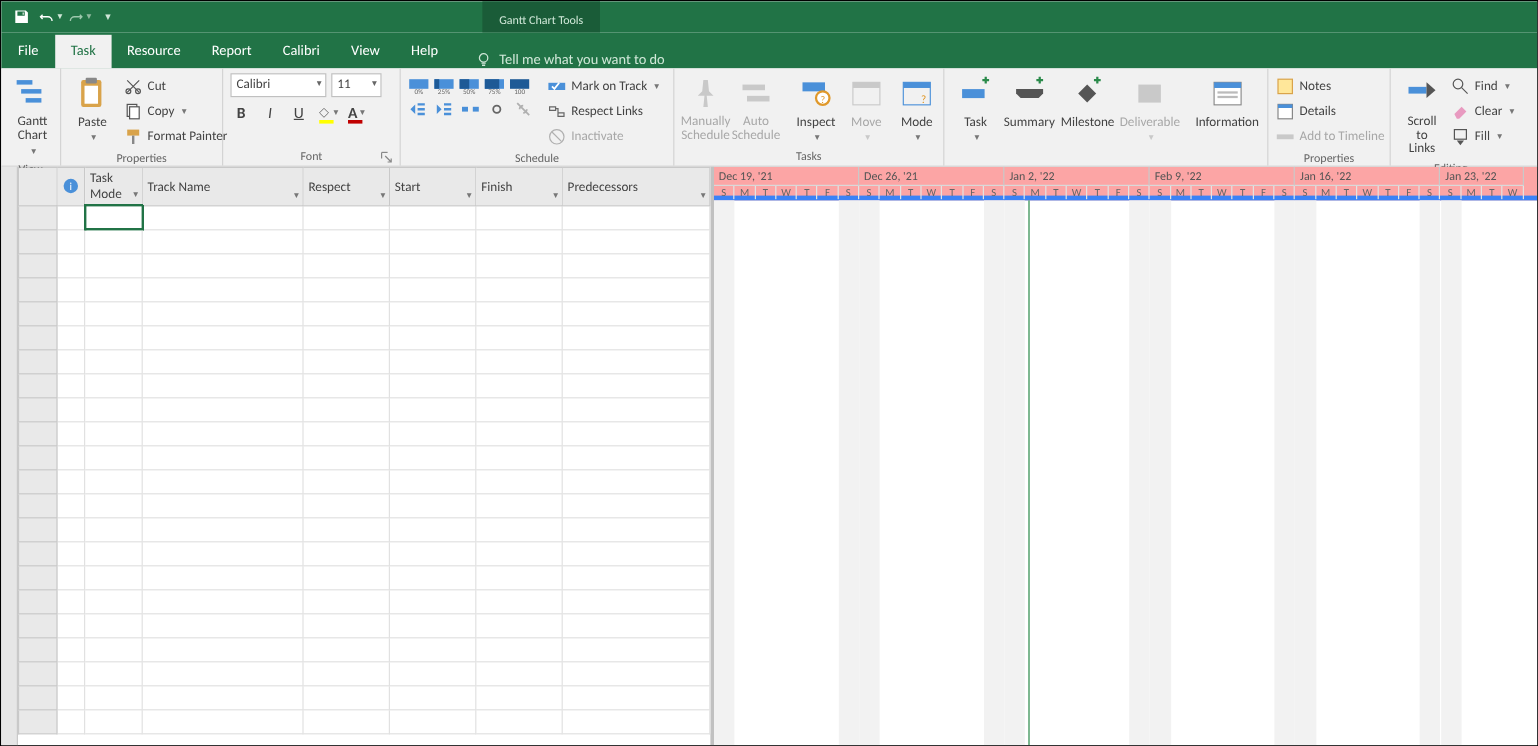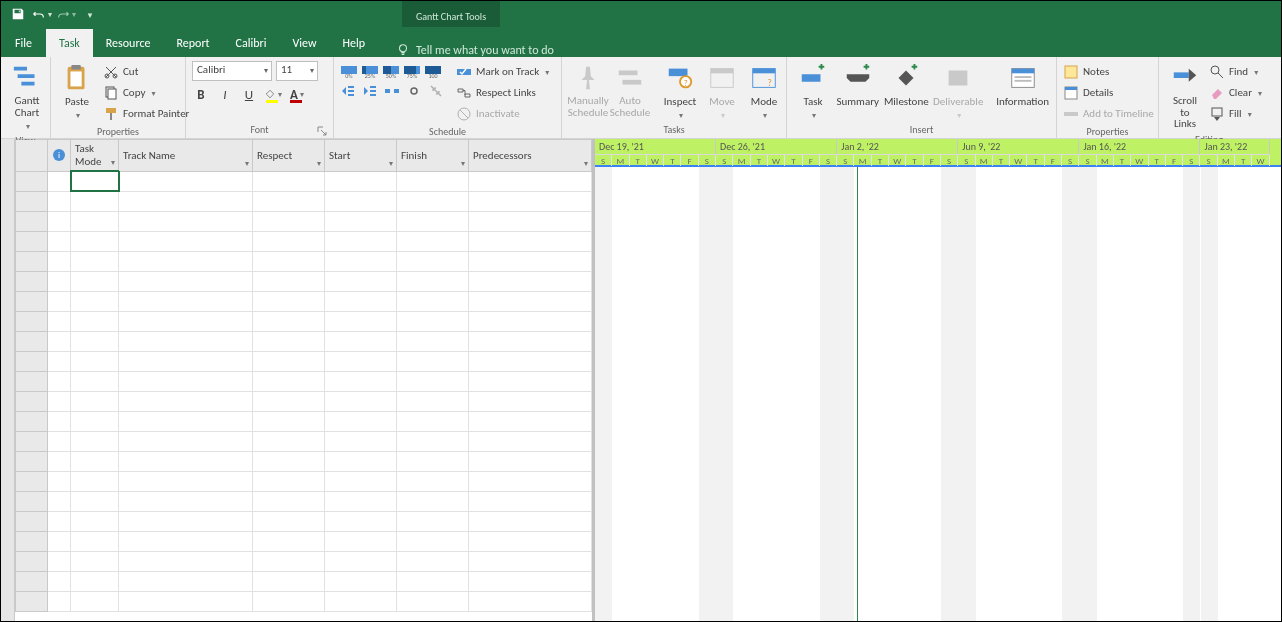--- a/index.html
+++ b/index.html
@@ -50,21 +50,21 @@
 .sheet { flex:0 0 580px; border-right:3px solid #c1c1c1; overflow:hidden; }
 .sheet table { border-collapse:collapse; width:100%; }
 .sheet th { background:#e9e9e9; border:1px solid #c9c9c9; font-weight:normal; font-size:11px; color:#444; text-align:left; padding:2px 4px; height:28px; position:relative; cursor:pointer; }
 .sheet th .dd { position:absolute; right:3px; bottom:3px; font-size:8px; color:#777; }
 .sheet td { border:1px solid #e1e1e1; height:20px; background:#fff; }
 .sheet td.rowhdr { background:#e9e9e9; border:1px solid #c9c9c9; width:32px; }
 .sheet tr:first-child th:first-child { width:32px; }
 .selected-cell { border:2px solid #217346 !important; }
 
 .timeline { flex:1; overflow:hidden; position:relative; }
-.tl-head { height:28px; border-bottom:2px solid #3b82f6; background:#bef264; display:flex; flex-direction:column; }
+.tl-head { height:28px; border-bottom:4px solid #3b82f6; background:#fca5a5; display:flex; flex-direction:column; }
 .tl-weeks { flex:1; display:flex; }
 .tl-week { border-right:1px solid #c9c9c9; border-bottom:1px solid #d9d9d9; font-size:10px; color:#555; padding:1px 4px; }
 .tl-days { height:13px; display:flex; }
 .tl-day { flex:0 0 17.3px; text-align:center; font-size:9px; color:#666; border-right:1px solid #e3e3e3; }
 .tl-body { position:relative; height:calc(100% - 28px); }
 .tl-col { position:absolute; top:0; bottom:0; width:17.3px; }
 .tl-col.weekend { background:#f2f2f2; }
 .tl-today { position:absolute; top:0; bottom:0; width:1px; background:#2a8a4a; }
 
 svg { display:block; }
@@ -367,21 +367,20 @@
       <div class="bigbtn">
           <svg class="icon" viewBox="0 0 32 32">
             <rect x="4" y="6" width="24" height="20" fill="#fff" stroke="#888"></rect>
             <rect x="4" y="6" width="24" height="5" fill="#4a90d9"></rect>
             <rect x="7" y="14" width="18" height="2" fill="#bbb"></rect>
             <rect x="7" y="18" width="18" height="2" fill="#bbb"></rect>
           </svg>
           <span>Information</span>
         </div>
     </div>
-    <div class="group-label">Insert</div>
   </div>
 
   <div class="group" style="width:102px">
     <div class="group-body">
         <div class="vcol">
       <div class="smallrow">
             <svg class="smallicon" viewBox="0 0 16 16">
               <rect x="2" y="2" width="12" height="12" fill="#ffe79a" stroke="#d9a34a"></rect>
             </svg>
             <span>Notes</span>
@@ -692,21 +691,21 @@
     </tbody>
       </table>
   </div>
 
   <div class="timeline">
     <div class="tl-head">
       <div class="tl-weeks" id="tl-weeks">
           <div class="tl-week" style="width: 121.1px;">Dec 19, '21</div>
           <div class="tl-week" style="width: 121.1px;">Dec 26, '21</div>
           <div class="tl-week" style="width: 121.1px;">Jan 2, '22</div>
-          <div class="tl-week" style="width: 121.1px;">Jun 9, '22</div>
+          <div class="tl-week" style="width: 121.1px;">Feb 9, '22</div>
           <div class="tl-week" style="width: 121.1px;">Jan 16, '22</div>
           <div class="tl-week" style="width: 69.2px;">Jan 23, '22</div>
         </div>
       <div class="tl-days" id="tl-days">
           <div class="tl-day">S</div>
           <div class="tl-day">M</div>
           <div class="tl-day">T</div>
           <div class="tl-day">W</div>
           <div class="tl-day">T</div>
           <div class="tl-day">F</div>

